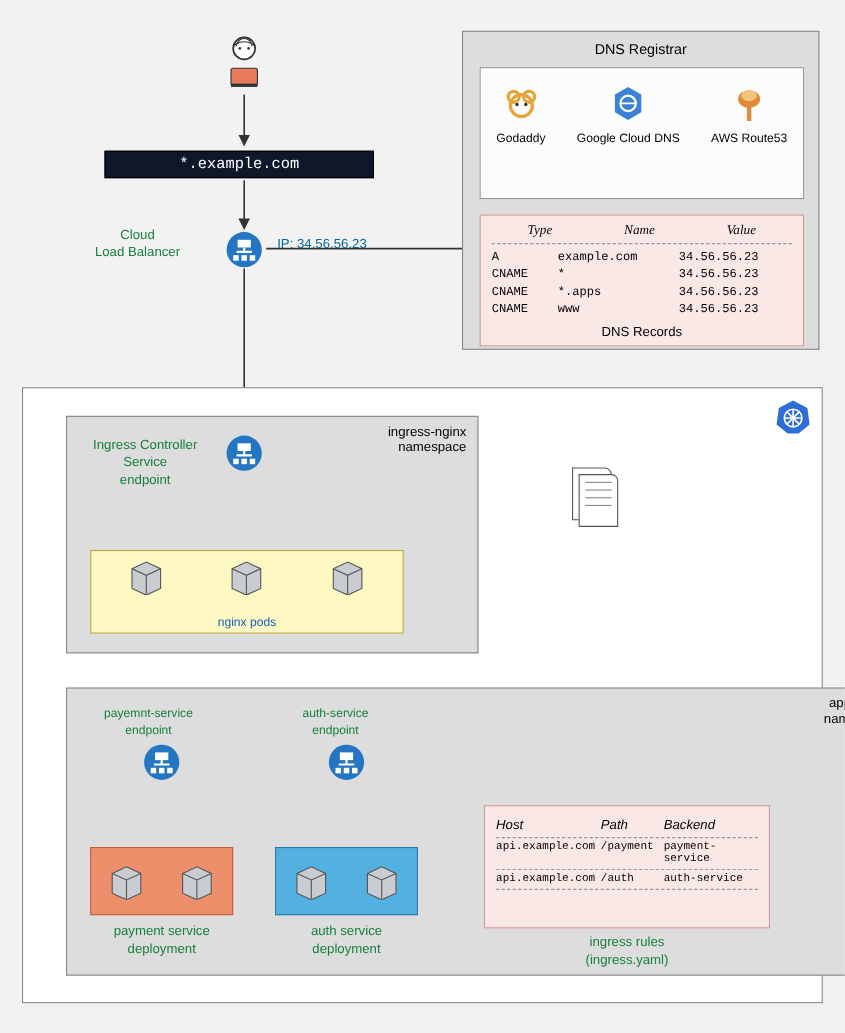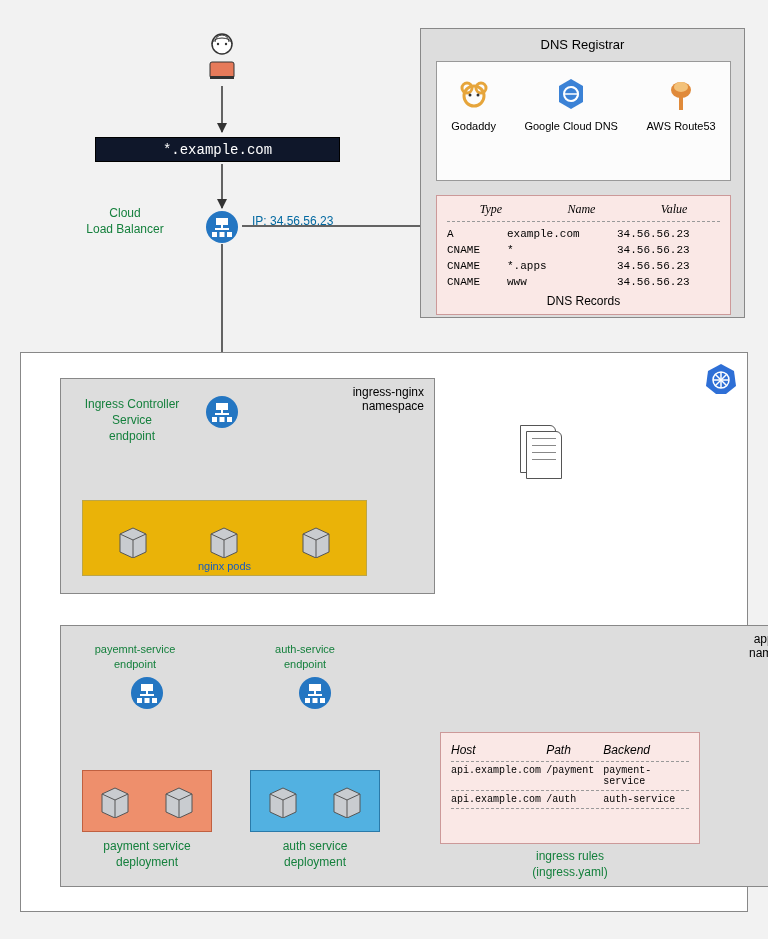--- a/index.html
+++ b/index.html
@@ -59,22 +59,22 @@
     background:#fff; border:1px solid #888;
   }
 
   .ingress-ns {
     position:absolute; left:60px; top:378px; width:375px; height:216px;
     background:#ddd; border:1px solid #888;
   }
   .ns-title { position:absolute; right:10px; top:6px; font-size:12px;}
   .pods-band {
     position:absolute; left:82px; top:500px; width:285px; height:76px;
-    background:#eab308; border:1px solid #bba54a;
-    display:flex; justify-content:space-around; align-items:center; padding:6px 4px 0;
+    background:#fef9c3; border:1px solid #bba54a;
+    display:flex; justify-content:space-around; align-items:flex-start; padding:6px 4px 0;
   }
   .nginx-pods-label { position:absolute; bottom:3px; left:0; right:0; text-align:center; font-size:11px; color:#155cc0;}
   .cube { width:34px; height:34px; }
 
   .app-ns {
     position:absolute; left:60px; top:625px; width:762px; height:262px;
     background:#ddd; border:1px solid #888;
   }
   .pay-dep { position:absolute; left:82px; top:770px; width:130px; height:62px; background:#ee8f6c; border:1px solid #c06040; display:flex; justify-content:space-around; align-items:center;}
   .auth-dep { position:absolute; left:250px; top:770px; width:130px; height:62px; background:#52b1e1; border:1px solid #2a7aa9; display:flex; justify-content:space-around; align-items:center;}

